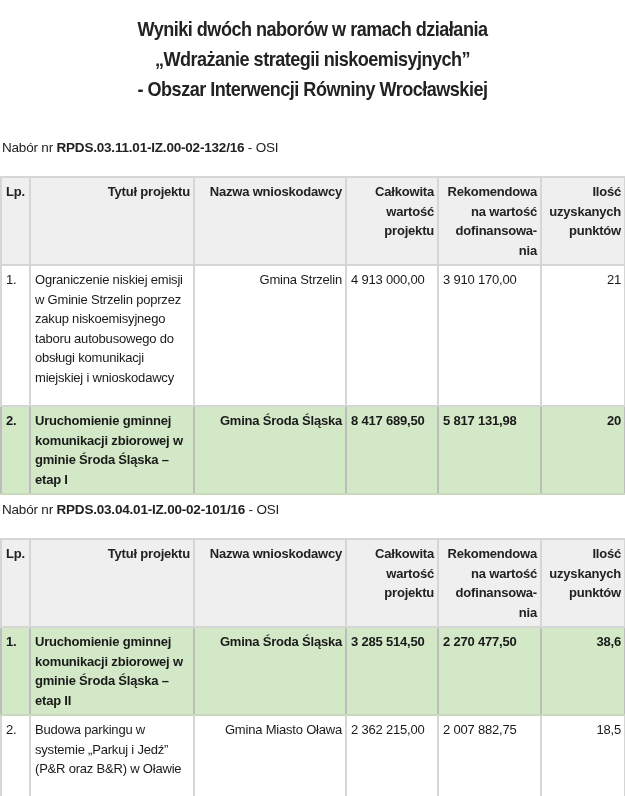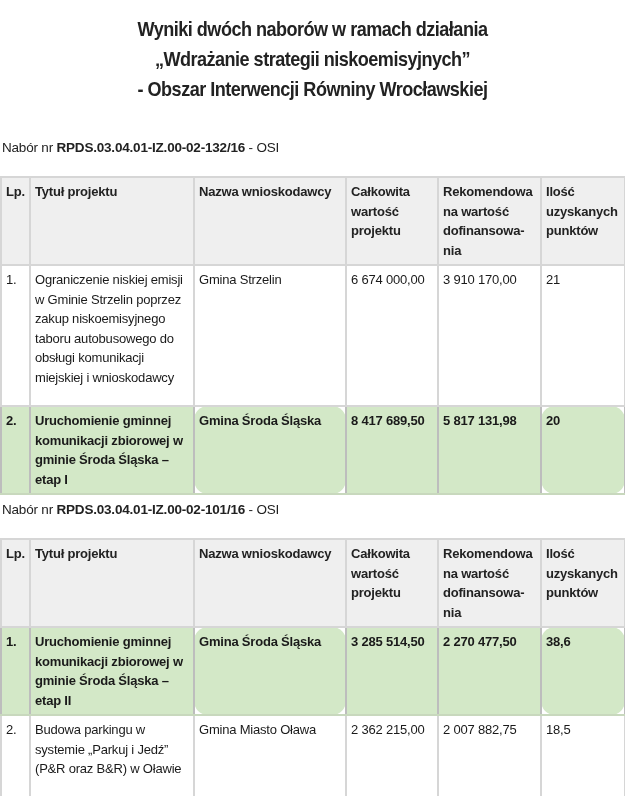--- a/index.html
+++ b/index.html
@@ -18,37 +18,37 @@
     position: absolute; left: 2px; font-size: 13.5px; color: #222; letter-spacing: -0.2px;
   }
   .nabor b { font-weight: bold; }
   table {
     position: absolute; left: 0; border-collapse: collapse; table-layout: fixed;
     font-size: 13px; line-height: 19.5px; letter-spacing: -0.2px;
   }
   td, th {
     border: 2px solid #d6d6d6; vertical-align: top; padding: 4px 3px 4px 4px; margin-left: 10px;
   }
-  th { background: #efefef; font-weight: bold; text-align: left; color: #222; }
+  th { background: #efefef; font-weight: bold; text-align: right; color: #222; }
   th.lp { text-align: left; }
-  td.center { text-align: left; border-radius: 14px; }
+  td.center { text-align: right; }
   tr.win td { background: #d3e8c7; font-weight: bold; border-color: #c8d8bd; }
   tr.win td { border-left-color: #bdbdbd; border-right-color: #bdbdbd; }
   tr.win { border-top: 2px solid #b5b5b5; border-bottom: 2px solid #b5b5b5; }
 </style>
 </head>
 <body>
 
 <div class="title">
   <div>Wyniki dwóch naborów w ramach działania</div>
   <div>„Wdrażanie strategii niskoemisyjnych”</div>
   <div>- Obszar Interwencji Równiny Wrocławskiej</div>
 </div>
 
-<div class="nabor" style="top:140px;"><span>Nabór nr </span><b>RPDS.03.04.01-IZ.00-02-132/16</b><span> - OSI</span></div>
+<div class="nabor" style="top:140px;"><span>Nabór nr </span><b>RPDS.03.11.01-IZ.00-02-132/16</b><span> - OSI</span></div>
 
 <table style="top:176px; width:624px;">
   <colgroup>
       <col style="width:29px">
       <col style="width:164px">
       <col style="width:152px">
       <col style="width:92px">
       <col style="width:103px">
       <col style="width:84px">
     </colgroup>
@@ -58,21 +58,21 @@
     <th>Tytuł projektu</th>
     <th>Nazwa wnioskodawcy</th>
     <th>Całkowita wartość projektu</th>
     <th>Rekomendowa na wartość dofinansowa- nia</th>
     <th>Ilość uzyskanych punktów</th>
   </tr>
   <tr style="height:141px">
     <td>1.</td>
     <td>Ograniczenie niskiej emisji w Gminie Strzelin poprzez zakup niskoemisyjnego taboru autobusowego do obsługi komunikacji miejskiej i wnioskodawcy</td>
     <td class="center">Gmina Strzelin</td>
-    <td>6 674 000,00</td>
+    <td>4 913 000,00</td>
     <td>3 910 170,00</td>
     <td class="center">21</td>
   </tr>
   <tr class="win" style="height:86px">
     <td>2.</td>
     <td>Uruchomienie gminnej komunikacji zbiorowej w gminie Środa Śląska – etap I</td>
     <td class="center">Gmina Środa Śląska</td>
     <td>8 417 689,50</td>
     <td>5 817 131,98</td>
     <td class="center">20</td>

